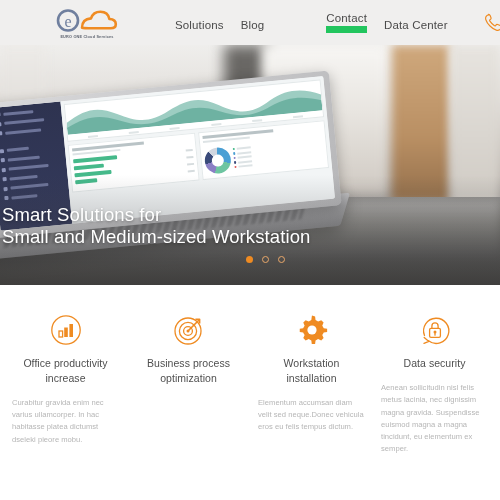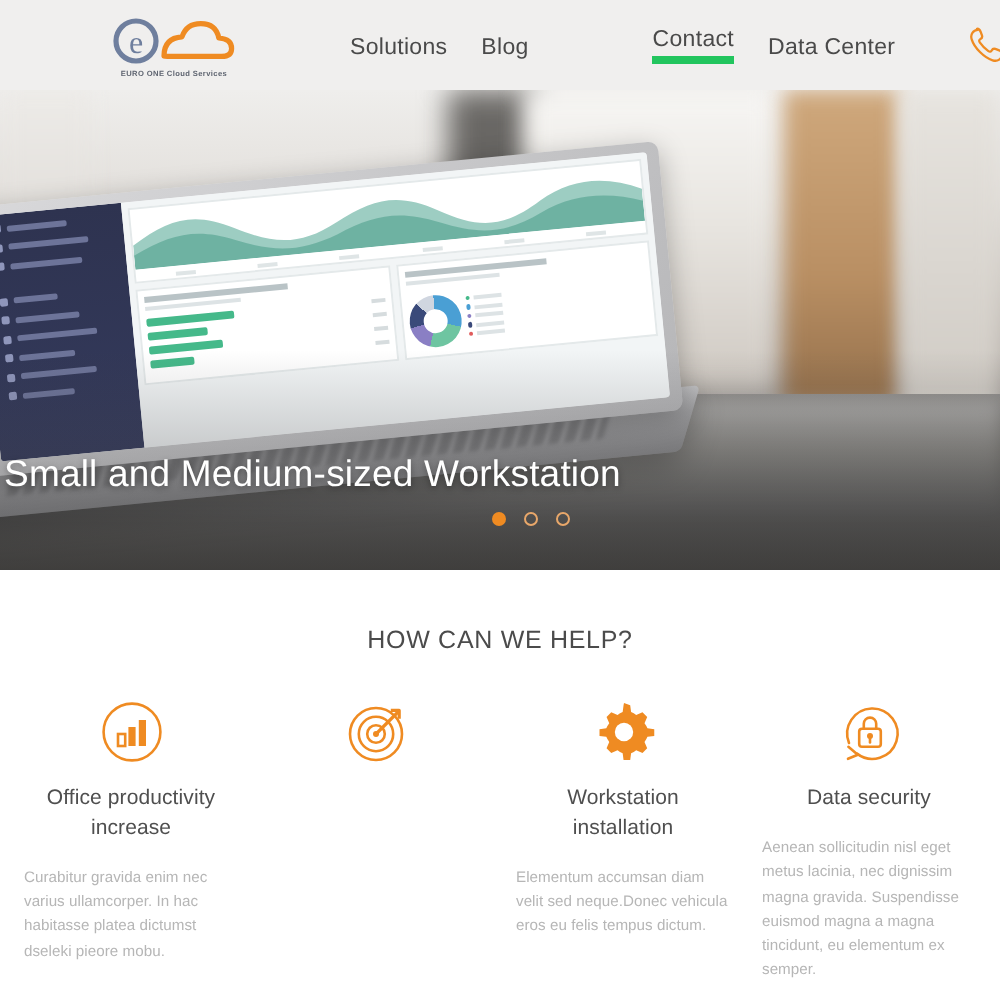--- a/index.html
+++ b/index.html
@@ -44,21 +44,21 @@
     margin-left: 53px;
   }
   .nav-item {
     font-size: 11.5px;
     color: #4a4a4a;
     letter-spacing: .15px;
     cursor: pointer;
     padding-bottom: 2px;
     white-space: nowrap;
   }
-  .nav-item.active { border-bottom: 4px solid #22c55e; margin-left: 45px; }
+  .nav-item.active { border-bottom: 7px solid #22c55e; margin-left: 45px; }
   .phone-btn {
     margin-left: 34px;
     width: 24px; height: 24px;
     display: flex; align-items: center; justify-content: center;
     cursor: pointer;
   }
 
   
   .hero {
     position: relative;
@@ -399,33 +399,32 @@
               </div>
             </div>
           </div>
         </div>
       </div>
 
       <div class="hero-dark"></div>
     </div>
 
     <div class="hero-copy">
-      <h1><br>
+      <h1><span>Smart Solutions for</span><br>
           <span>Small and Medium-sized Workstation</span></h1>
     </div>
 
     <div class="dots">
       <span class="dot on"></span>
       <span class="dot off"></span>
       <span class="dot off"></span>
     </div>
   </div>
 
   <div class="help">
-    <div class="help-title">HOW CAN WE HELP?</div>
 
     <div class="features">
 
       <div class="feature">
         <div class="f-icon">
           <svg width="32" height="32" viewBox="0 0 32 32">
             <circle cx="16" cy="16" r="14.2" fill="none" stroke="#ef8b22" stroke-width="1.3"></circle>
             <rect x="9" y="17" width="3.6" height="6" fill="none" stroke="#ef8b22" stroke-width="1.3"></rect>
             <rect x="14.2" y="13.5" width="3.6" height="9.5" fill="#ef8b22"></rect>
             <rect x="19.4" y="10" width="3.6" height="13" fill="#ef8b22"></rect>
@@ -439,20 +438,21 @@
         <div class="f-icon">
           <svg width="32" height="32" viewBox="0 0 32 32">
             <circle cx="15" cy="17" r="13" fill="none" stroke="#ef8b22" stroke-width="1.3"></circle>
             <circle cx="15" cy="17" r="8.6" fill="none" stroke="#ef8b22" stroke-width="1.3"></circle>
             <circle cx="15" cy="17" r="4.4" fill="none" stroke="#ef8b22" stroke-width="1.3"></circle>
             <circle cx="15" cy="17" r="1.5" fill="#ef8b22"></circle>
             <path d="M15 17 L26 6" stroke="#ef8b22" stroke-width="1.6" stroke-linecap="round"></path>
             <path d="M22.4 5.2 L26.6 5.2 L26.6 9.4" fill="none" stroke="#ef8b22" stroke-width="1.6" stroke-linejoin="round"></path>
           </svg>
         </div>
+        <div class="f-title">Business process optimization</div>
       </div>
 
       <div class="feature">
         <div class="f-icon">
           <svg width="32" height="32" viewBox="0 0 32 32">
             <path d="M16 1.5 l3.1 1.1 l.45 3.4 a10.8 10.8 0 0 1 2.55 1.48 l3.15 -1.35 l2.35 2.35 l-1.35 3.15 a10.8 10.8 0 0 1 1.48 2.55 l3.4 .45 v3.32 l-3.4 .45 a10.8 10.8 0 0 1 -1.48 2.55 l1.35 3.15 l-2.35 2.35 l-3.15 -1.35 a10.8 10.8 0 0 1 -2.55 1.48 l-.45 3.4 h-3.32 l-.45 -3.4 a10.8 10.8 0 0 1 -2.55 -1.48 l-3.15 1.35 l-2.35 -2.35 l1.35 -3.15 a10.8 10.8 0 0 1 -1.48 -2.55 l-3.4 -.45 v-3.32 l3.4 -.45 a10.8 10.8 0 0 1 1.48 -2.55 l-1.35 -3.15 l2.35 -2.35 l3.15 1.35 a10.8 10.8 0 0 1 2.55 -1.48 l.45 -3.4 z" fill="#ef8b22"></path>
             <circle cx="16" cy="16" r="4.6" fill="#ffffff"></circle>
           </svg>
         </div>
         <div class="f-title">Workstation installation</div>
@@ -464,19 +464,19 @@
           <svg width="32" height="32" viewBox="0 0 32 32">
             <path d="M5.5 21.5 A12.6 12.6 0 1 1 9.5 26.8" fill="none" stroke="#ef8b22" stroke-width="1.3" stroke-linecap="round"></path>
             <path d="M5.2 23.4 L9.9 27.4 L5 29.4" fill="none" stroke="#ef8b22" stroke-width="1.3" stroke-linejoin="round" stroke-linecap="round"></path>
             <rect x="10.6" y="14.4" width="10.8" height="9" rx="1.4" fill="none" stroke="#ef8b22" stroke-width="1.3"></rect>
             <path d="M12.9 14.4 v-2.5 a3.1 3.1 0 0 1 6.2 0 v2.5" fill="none" stroke="#ef8b22" stroke-width="1.3"></path>
             <circle cx="16" cy="18" r="1.5" fill="#ef8b22"></circle>
             <path d="M16 19 v2.2" stroke="#ef8b22" stroke-width="1.3" stroke-linecap="round"></path>
           </svg>
         </div>
         <div class="f-title">Data security</div>
-        <div class="f-body">Aenean sollicitudin nisl eget metus lacinia, nec dignissim magna gravida. Suspendisse euismod magna a magna tincidunt, eu elementum ex semper.</div>
+        <div class="f-body">Aenean sollicitudin nisl felis metus lacinia, nec dignissim magna gravida. Suspendisse euismod magna a magna tincidunt, eu elementum ex semper.</div>
       </div>
 
     </div>
   </div>
 
 </div>
 
 </body></html>

